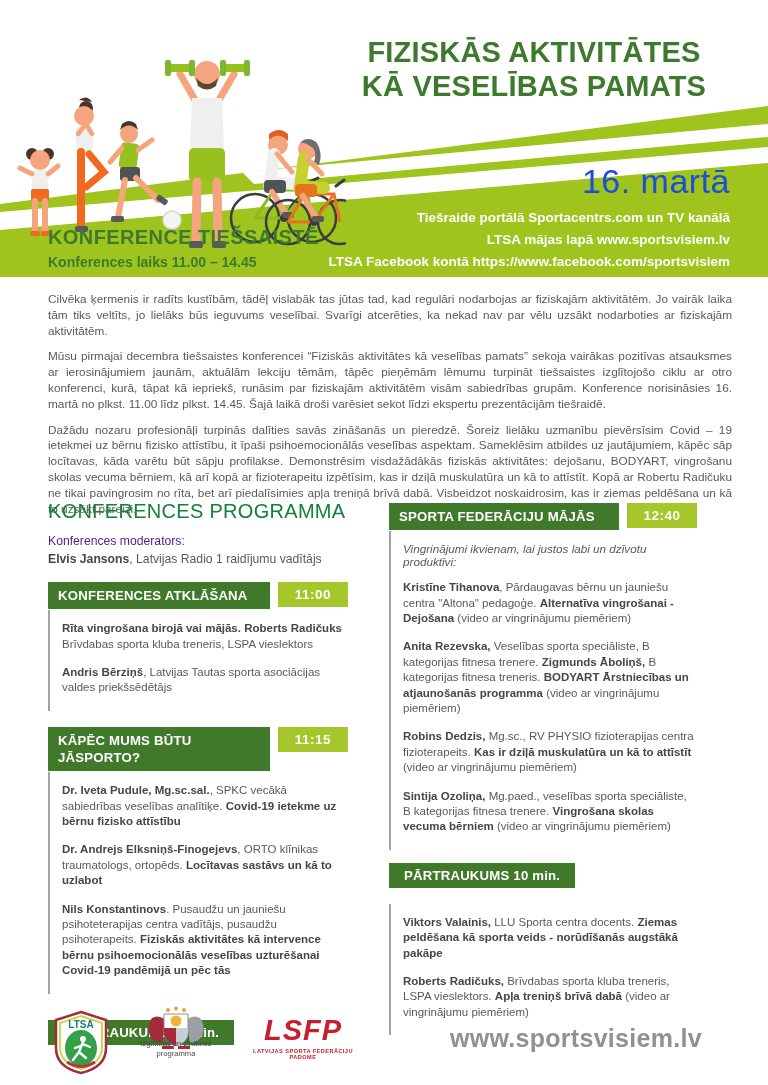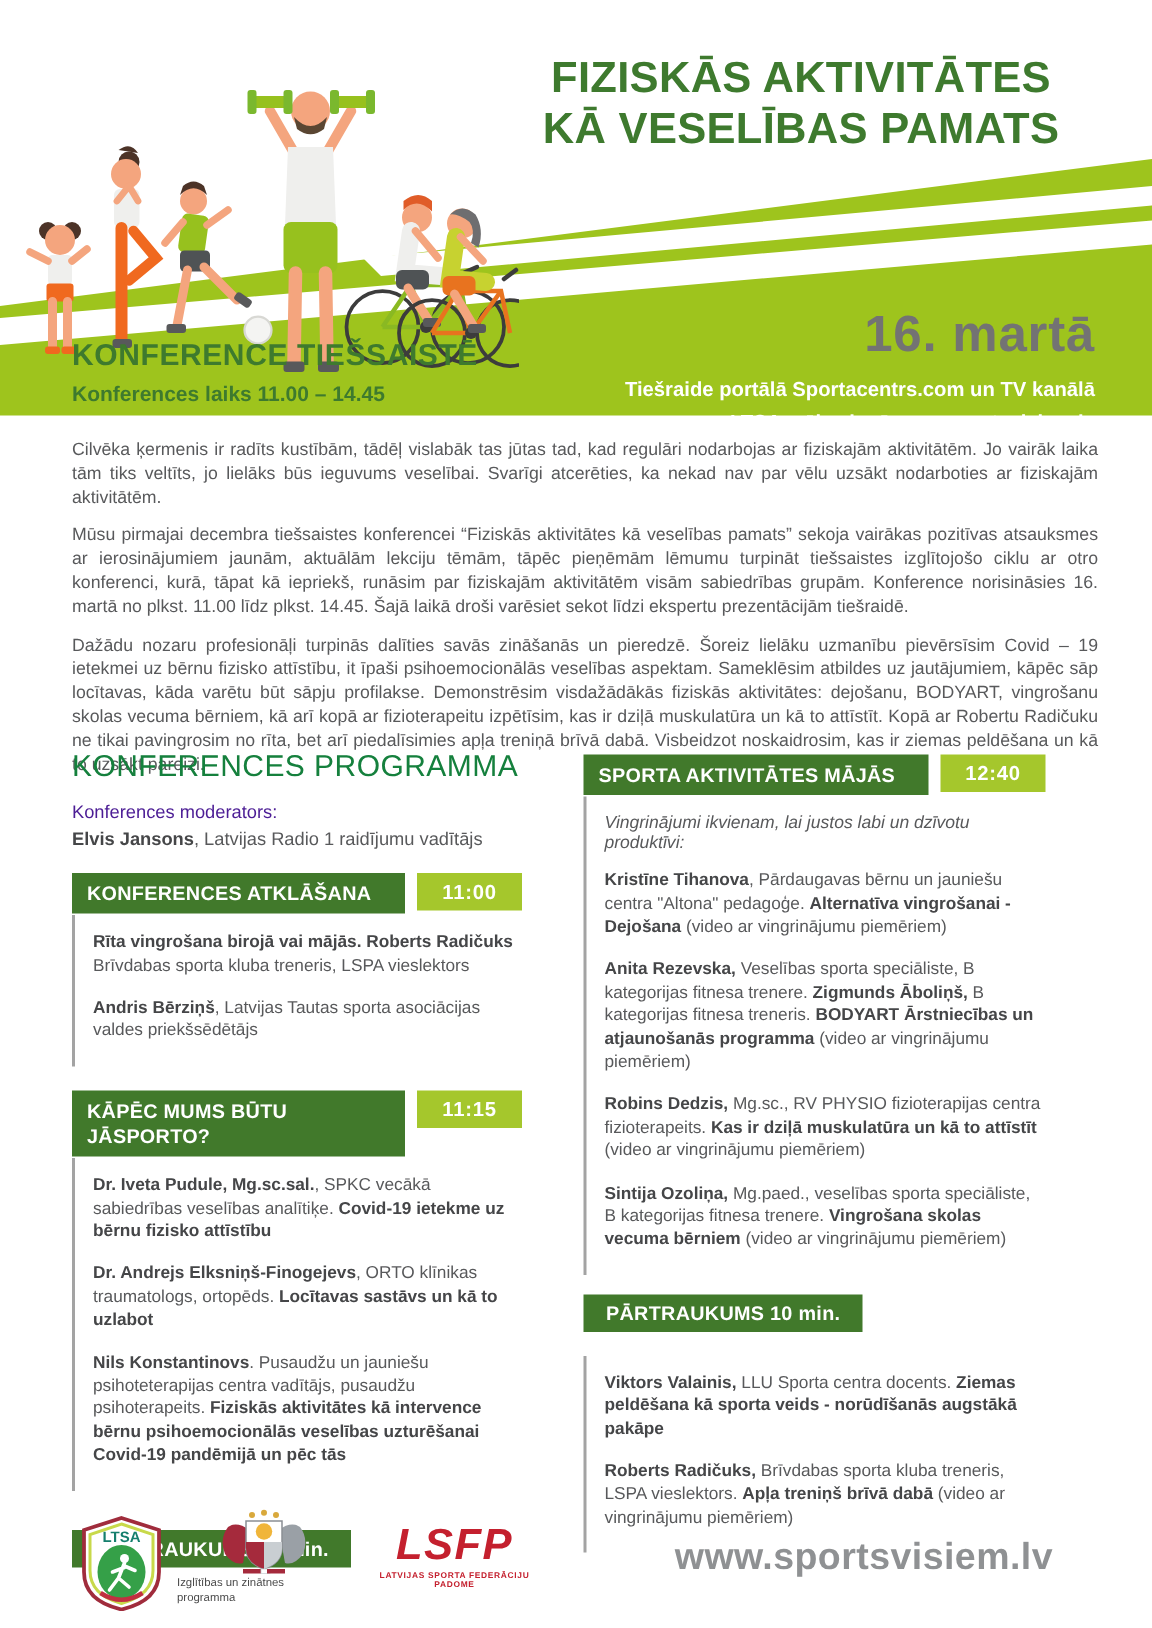--- a/index.html
+++ b/index.html
@@ -8,21 +8,21 @@
 
   
   #banner-svg{position:absolute;left:0;top:0;z-index:1;}
   #illustration{position:absolute;left:12px;top:22px;z-index:2;}
   .title-block{position:absolute;left:324px;top:36px;width:420px;z-index:3;
     text-align:center;color:#3e7a2e;font-weight:bold;font-size:29px;line-height:1.16;letter-spacing:.2px;}
   .banner-left{position:absolute;left:48px;top:226px;z-index:3;color:#3e7a2e;}
   .banner-left .big{font-size:20px;font-weight:bold;letter-spacing:.4px;}
   .banner-left .small{font-size:14px;margin-top:5px;font-weight:600;}
   .banner-right{position:absolute;right:38px;top:162px;z-index:3;text-align:right;}
-  .banner-date{color:#737373;font-weight:bold;font-size:34px;letter-spacing:.5px;margin-top:42px;}
+  .banner-date{color:#1d4ed8;font-weight:normal;font-size:34px;letter-spacing:.5px;}
   .banner-lines{margin-top:6px;color:#fff;font-size:13.5px;line-height:22px;font-weight:600;}
 
   
   .intro{position:absolute;left:48px;top:292px;width:684px;color:#58595b;
     font-size:11.8px;line-height:1.34;text-align:justify;z-index:3;}
   .intro p{margin:0 0 10px 0;}
 
   
   .col{position:absolute;z-index:3;}
   #left-col{left:48px;top:500px;width:300px;}
@@ -42,21 +42,21 @@
   .lead-italic{font-style:italic;color:#58595b;font-size:11.7px;margin:0 0 12px 0;}
   .break-bar{display:inline-block;background:#41792b;color:#fff;font-weight:bold;
     font-size:13.2px;padding:5px 15px;letter-spacing:.2px;}
   .mt-lg{margin-top:26px;}
   .mt-md{margin-top:13px;}
 
   
   .footer{position:absolute;left:0;top:1000px;width:732px;height:85px;z-index:3;}
   #ltsa-logo{position:absolute;left:52px;top:10px;}
   #izm-logo{position:absolute;left:140px;top:6px;}
-  .izm-caption{position:absolute;left:118px;top:50px;width:116px;text-align:left;
+  .izm-caption{position:absolute;left:118px;top:39px;width:116px;text-align:center;
     font-size:7.6px;color:#4a4a4a;line-height:1.3;}
   #lsfp-logo{position:absolute;left:243px;top:16px;width:120px;text-align:center;}
   .lsfp-text{font-size:29px;font-weight:bold;font-style:italic;color:#c4202e;letter-spacing:1px;line-height:1;}
   .lsfp-caption{margin-top:3px;font-size:5.6px;color:#c4202e;letter-spacing:.45px;font-weight:bold;}
   .website{position:absolute;right:30px;top:24px;font-size:25px;font-weight:600;color:#8f9193;letter-spacing:.3px;}
 </style>
 </head>
 <body>
 
 <div id="canvas">
@@ -207,21 +207,21 @@
         <p class="entry"><span class="b">Nils Konstantinovs</span><span>. Pusaudžu un jauniešu psihoteterapijas centra vadītājs, pusaudžu psihoterapeits. </span><span class="b">Fiziskās aktivitātes kā intervence bērnu psihoemocionālās veselības uzturēšanai Covid-19 pandēmijā un pēc tās</span></p>
       </div>
     </div>
 
     <div class="break-bar mt-lg">PĀRTRAUKUMS 10 min.</div>
   </div>
 
   <div class="col" id="right-col">
     <div class="session" style="margin-top:0">
       <div class="session-head">
-        <div class="bar">SPORTA AKTIVITĀTES MĀJĀS</div>
+        <div class="bar">SPORTA FEDERĀCIJU MĀJĀS</div>
         <div class="badge">12:40</div>
       </div>
       <div class="session-body">
         <p class="lead-italic">Vingrinājumi ikvienam, lai justos labi un dzīvotu produktīvi:</p>
         <p class="entry"><span class="b">Kristīne Tihanova</span><span>,  Pārdaugavas bērnu un jauniešu centra "Altona" pedagoģe. </span><span class="b">Alternatīva vingrošanai - Dejošana</span><span> (video ar vingrinājumu piemēriem)</span></p>
         <p class="entry"><span class="b">Anita Rezevska,</span><span> Veselības sporta speciāliste, B kategorijas fitnesa trenere. </span><span class="b">Zigmunds Āboliņš,</span><span> B kategorijas fitnesa treneris. </span><span class="b">BODYART Ārstniecības un atjaunošanās programma</span><span> (video ar vingrinājumu piemēriem)</span></p>
         <p class="entry"><span class="b">Robins Dedzis,</span><span> Mg.sc., RV PHYSIO fizioterapijas centra fizioterapeits. </span><span class="b">Kas ir dziļā muskulatūra un kā to attīstīt</span><span> (video ar vingrinājumu piemēriem)</span></p>
         <p class="entry"><span class="b">Sintija Ozoliņa,</span><span> Mg.paed., veselības sporta speciāliste, B kategorijas fitnesa trenere. </span><span class="b">Vingrošana skolas vecuma bērniem</span><span> (video ar vingrinājumu piemēriem)</span></p>
       </div>
     </div>

